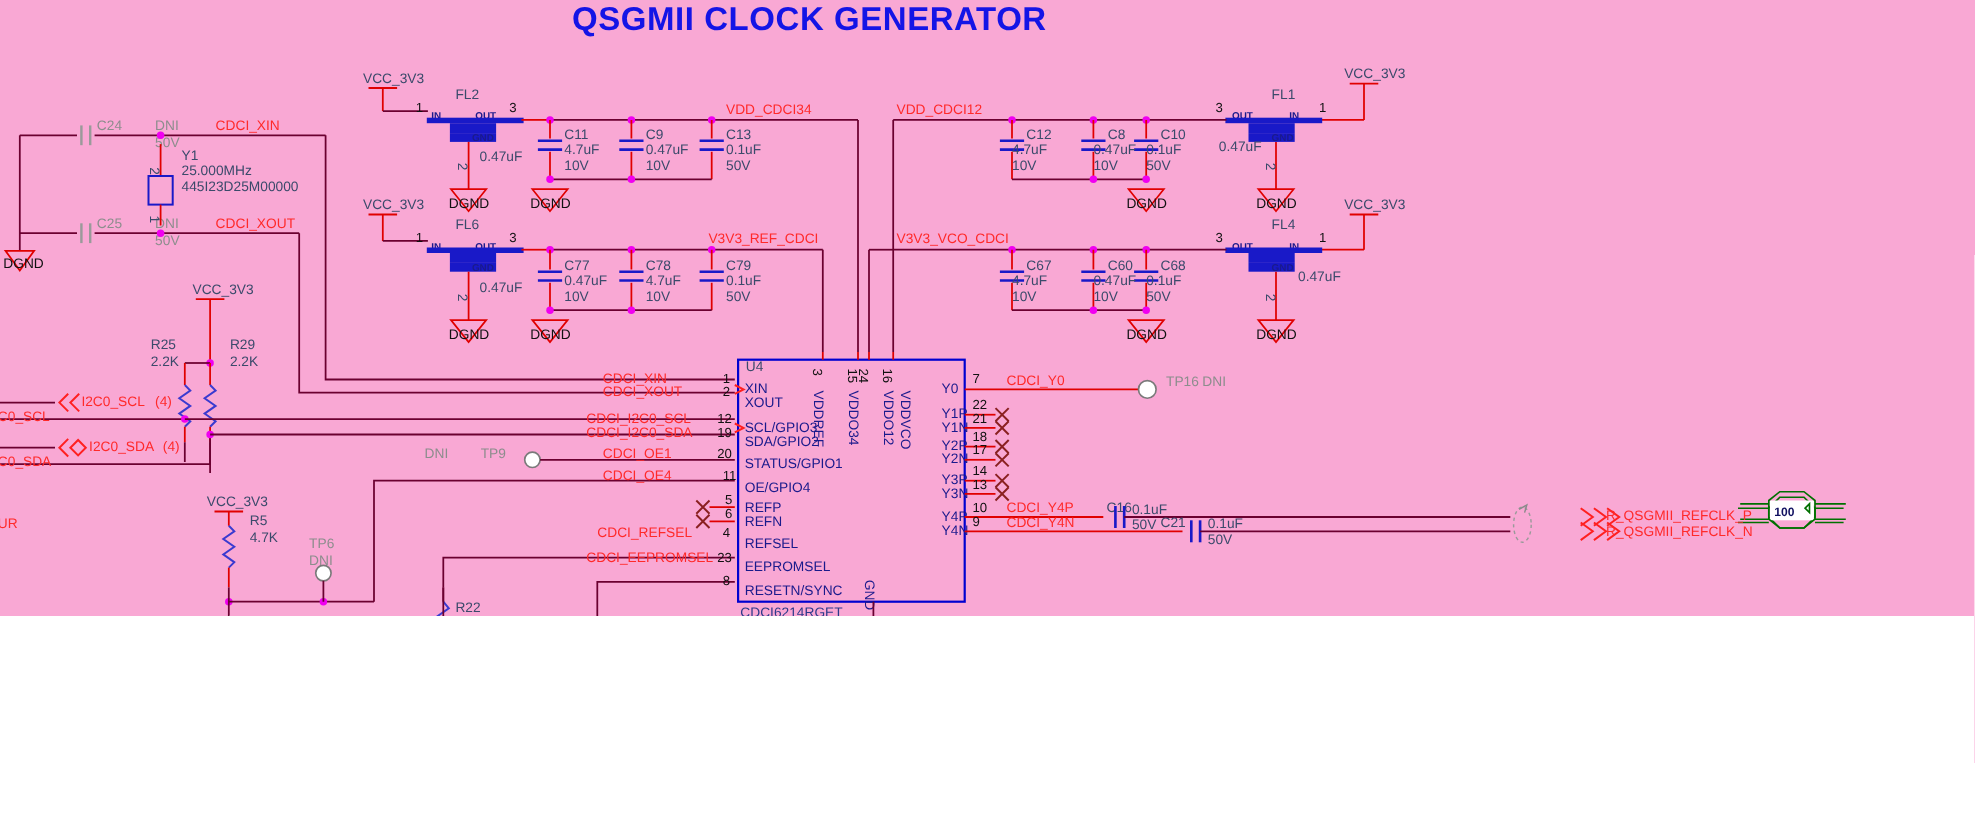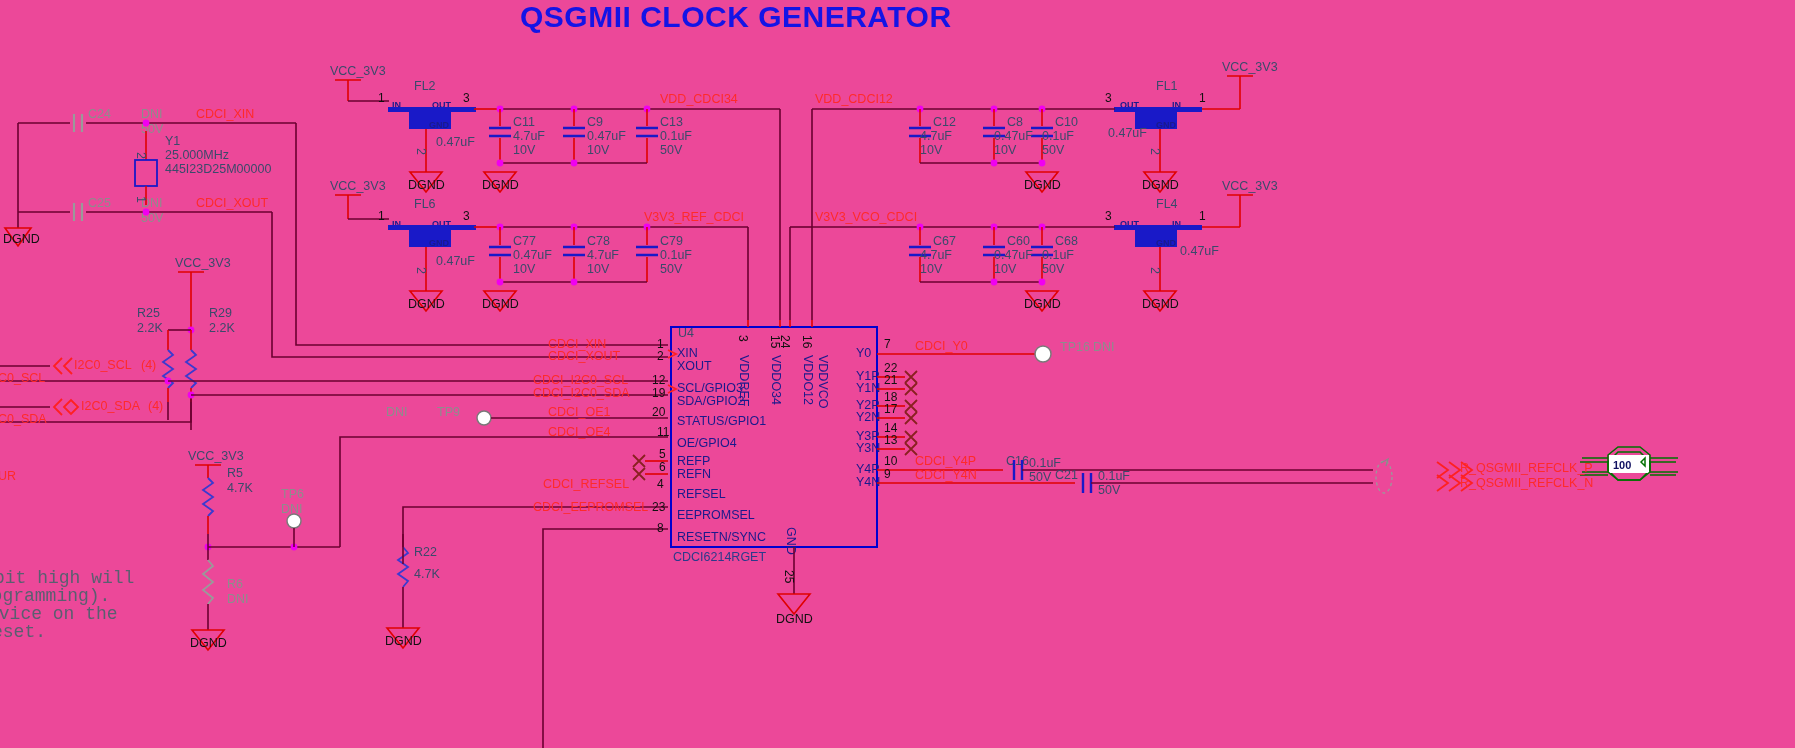--- a/index.html
+++ b/index.html
@@ -1,18 +1,18 @@
 <!DOCTYPE html>
 <html><head>
 <meta charset="utf-8">
 <title>QSGMII Clock Generator Schematic</title>
 <style>
   html,body{margin:0;padding:0;background:#ffffff;}
   body{font-family:"Liberation Sans", sans-serif;}
-  #sheet{position:relative;width:1795px;height:748px;background:#ec4899;overflow:hidden;}
+  #sheet{position:relative;width:1795px;height:560px;background:#f9a8d4;overflow:hidden;}
   svg#schematic{position:absolute;left:0;top:0;width:1795px;height:748px;}
   .wire{stroke:#6b0030;stroke-width:1.6;fill:none;}
   .wire-red{stroke:#e00000;stroke-width:1.6;fill:none;}
   .pinline{stroke:#e00000;stroke-width:1.6;fill:none;}
   .gndsym{stroke:#e00000;stroke-width:1.6;fill:none;}
   .capplate{stroke:#1919c8;stroke-width:2.4;fill:none;}
   .res{stroke:#3a3ad0;stroke-width:1.8;fill:none;}
   .res-dni{stroke:#9a9a9a;stroke-width:1.8;fill:none;}
   .icbody{stroke:#0000d0;stroke-width:2;fill:none;}
   .ferrite{fill:#1919c8;}

